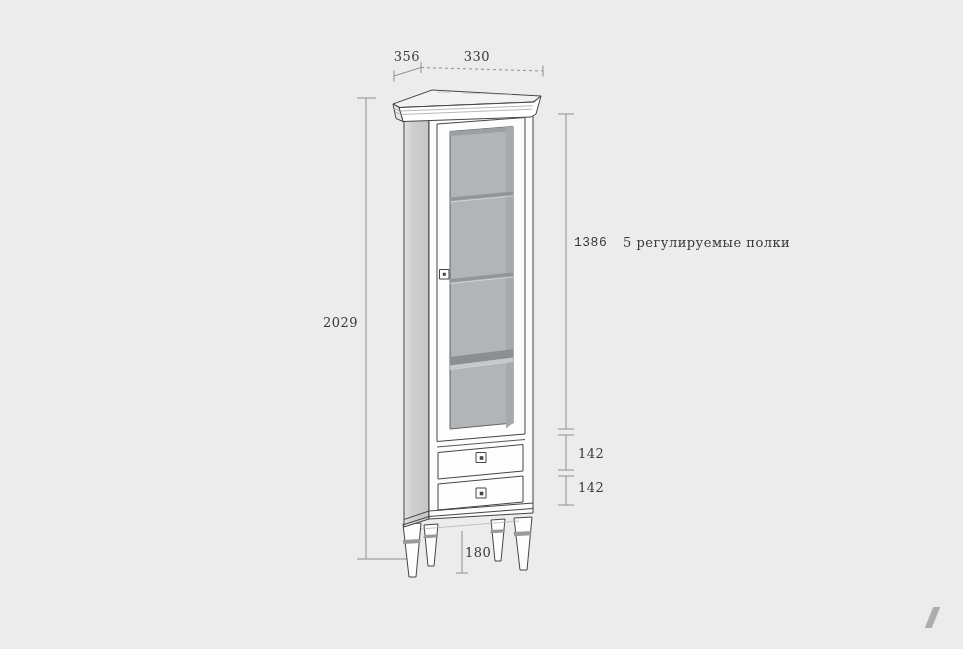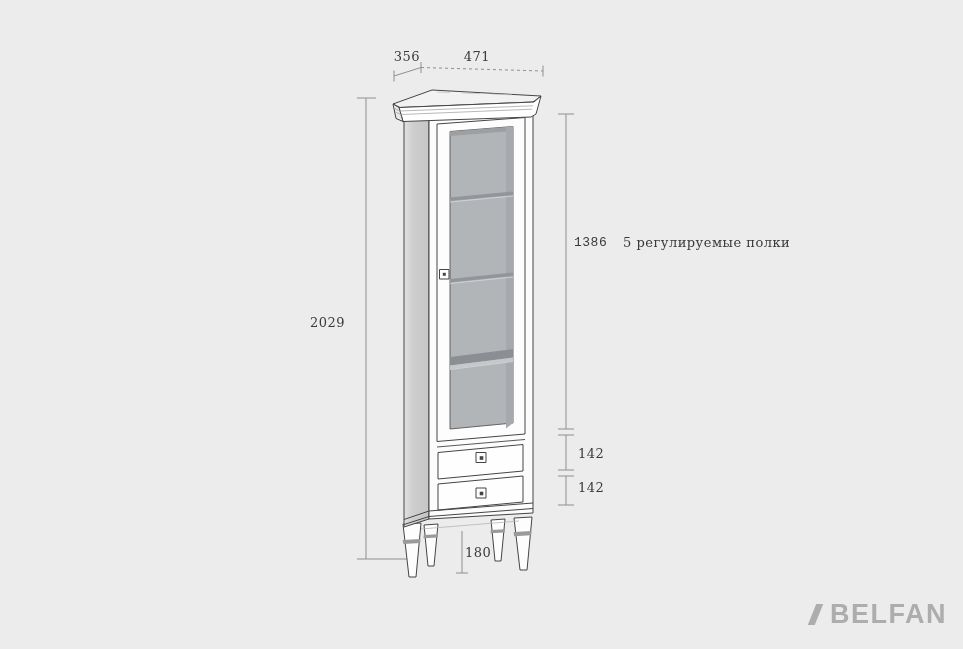--- a/index.html
+++ b/index.html
@@ -9,21 +9,21 @@
     font-family:"DejaVu Serif","Liberation Serif",serif;
   }
   .stage{position:absolute;inset:0;}
   svg{position:absolute;left:0;top:0;}
   .dim-label{
     position:absolute;
     font-size:13px;color:#3a3a3a;letter-spacing:.5px;
     white-space:nowrap;line-height:15px;
   }
   .center{text-align:center;}
-  .right{}
+  .right{text-align:right;}
   .brand{
     position:absolute;right:16px;bottom:21px;
     display:flex;align-items:center;
     font-family:"Liberation Sans",sans-serif;
     color:#adadad;
   }
   .brand-slash{
     display:inline-block;width:7px;height:21px;background:#adadad;
     transform:skewX(-22deg);margin-right:11px;
   }
@@ -154,32 +154,31 @@
         <path d="M429,511 L533,503"></path>
         <path d="M429,516.5 L533,508.5"></path>
         <path d="M404,519.5 L429,511"></path>
         <path d="M404,524.5 L429,516.5"></path>
       </g>
     </g>
   </svg>
 
   <div class="dim-label center" style="left:390px;top:49px;width:34px;">356</div>
 
-  <div class="dim-label center" style="left:460px;top:49px;width:34px;">471</div>
+  <div class="dim-label center" style="left:460px;top:49px;width:34px;">330</div>
 
   <div class="dim-label right" style="left:310px;top:315px;width:48px;">2029</div>
 
   <div class="dim-label" style="left:574px;top:235px;font-family:Liberation Mono, monospace;">1386</div>
 
   <div class="dim-label" style="left:623px;top:235px;">5 регулируемые полки</div>
 
   <div class="dim-label" style="left:578px;top:446px;">142</div>
 
   <div class="dim-label" style="left:578px;top:480px;">142</div>
 
   <div class="dim-label" style="left:465px;top:545px;">180</div>
 
   <div class="brand">
     <span class="brand-slash"></span>
-    <span class="brand-name">BELFAN</span>
   </div>
 
 </div>
 
 </body></html>

